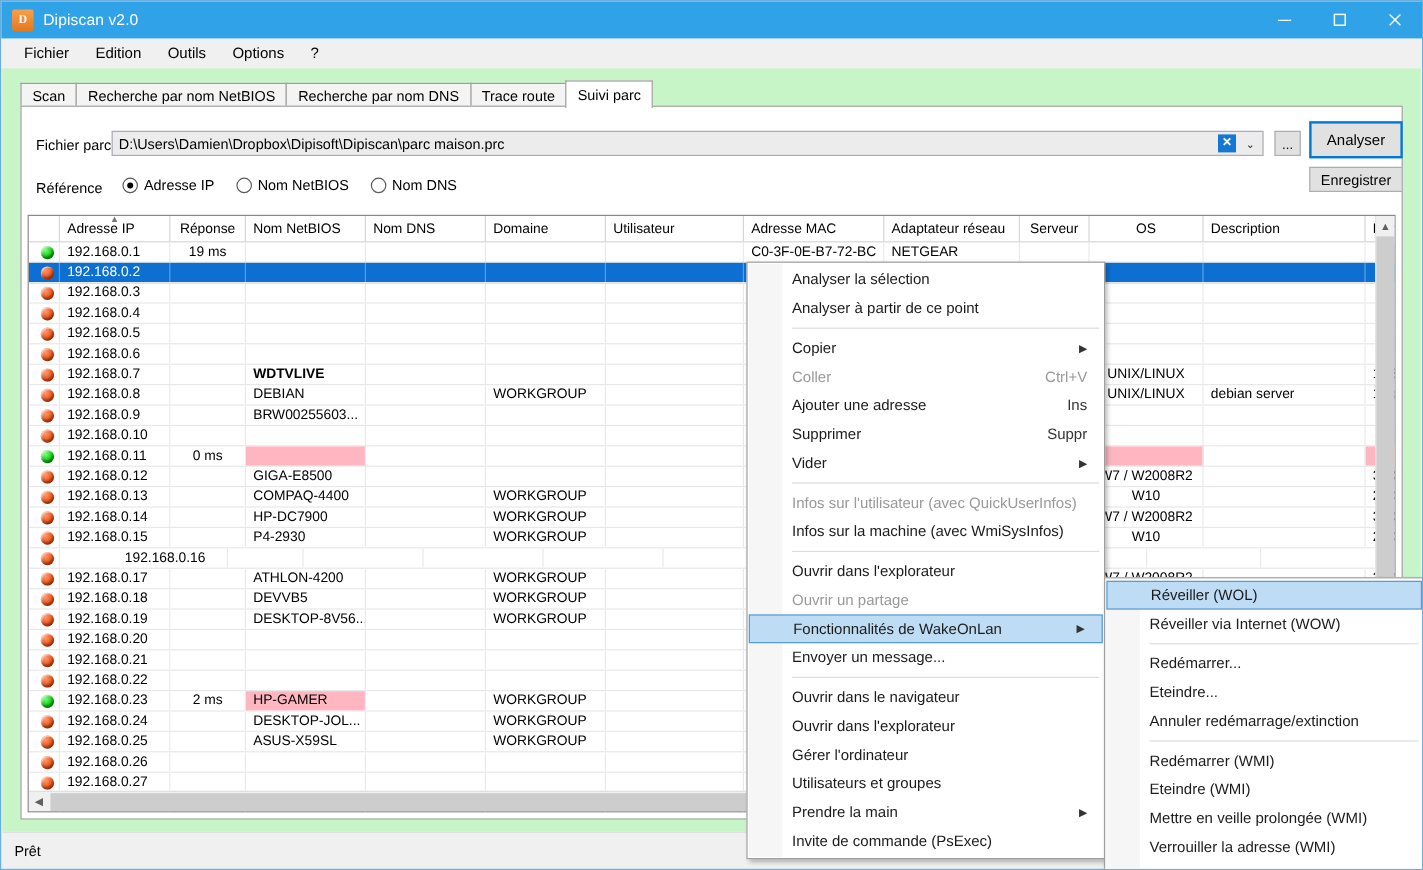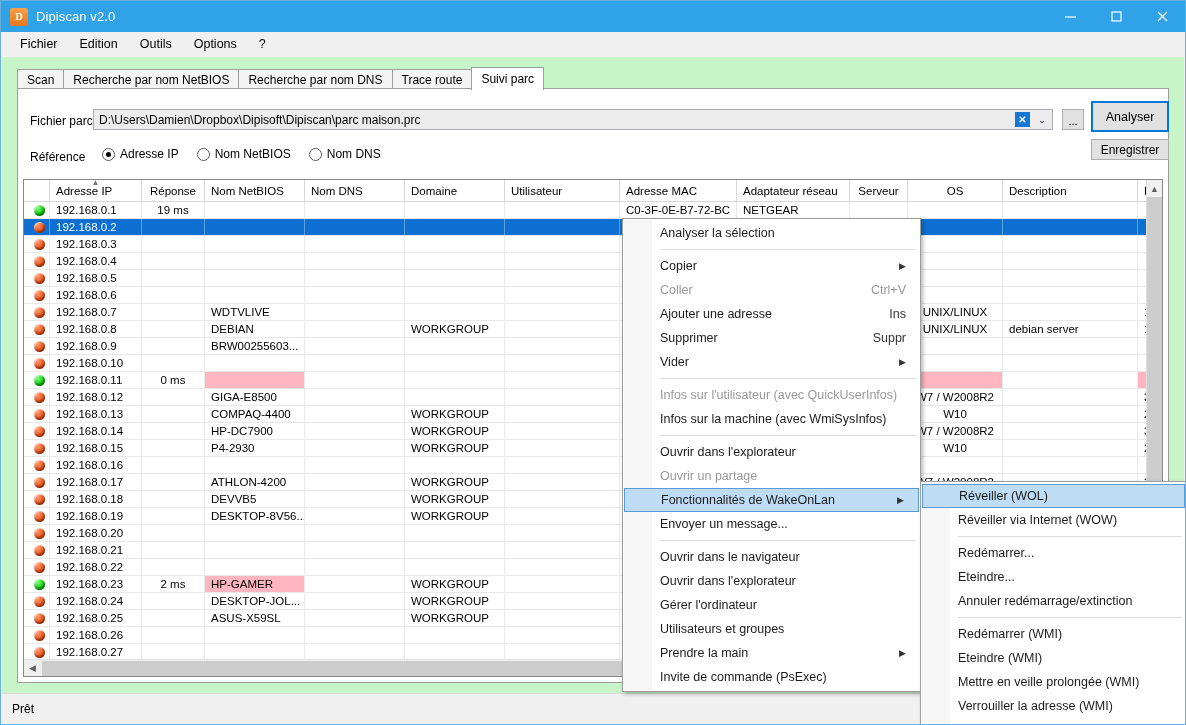--- a/index.html
+++ b/index.html
@@ -502,21 +502,21 @@
               <div class="gcell center" style="width: 95px;"></div>
               <div class="gcell" style="width: 135px;"></div>
               <div class="gcell" style="width: 40px;"></div>
             </div>
             <div class="grow">
               <div class="gcell" style="width: 26px;">
                 <div class="status-dot dot-red"></div>
               </div>
               <div class="gcell" style="width: 92px;">192.168.0.7</div>
               <div class="gcell center" style="width: 63px;"></div>
-              <div class="gcell" style="width: 100px;">WDTVLIVE</div>
+              <div class="gcell" style="width: 100px; font-weight: bold;">WDTVLIVE</div>
               <div class="gcell" style="width: 100px;"></div>
               <div class="gcell" style="width: 100px;"></div>
               <div class="gcell" style="width: 115px;"></div>
               <div class="gcell" style="width: 117px;">C</div>
               <div class="gcell" style="width: 113px;"></div>
               <div class="gcell center" style="width: 58px;"></div>
               <div class="gcell center" style="width: 95px;">UNIX/LINUX</div>
               <div class="gcell" style="width: 135px;"></div>
               <div class="gcell" style="width: 40px;">1 : 8</div>
             </div>
@@ -653,21 +653,21 @@
               <div class="gcell" style="width: 113px;"></div>
               <div class="gcell center" style="width: 58px;"></div>
               <div class="gcell center" style="width: 95px;">W10</div>
               <div class="gcell" style="width: 135px;"></div>
               <div class="gcell" style="width: 40px;">2 : C</div>
             </div>
             <div class="grow">
               <div class="gcell" style="width: 26px;">
                 <div class="status-dot dot-red"></div>
               </div>
-              <div class="gcell" style="width: 92px;">192.168.0.16</div>
+              <div class="gcell" style="width: 92px; margin-left: 48px;">192.168.0.16</div>
               <div class="gcell center" style="width: 63px;"></div>
               <div class="gcell" style="width: 100px;"></div>
               <div class="gcell" style="width: 100px;"></div>
               <div class="gcell" style="width: 100px;"></div>
               <div class="gcell" style="width: 115px;"></div>
               <div class="gcell" style="width: 117px;">8</div>
               <div class="gcell" style="width: 113px;"></div>
               <div class="gcell center" style="width: 58px;"></div>
               <div class="gcell center" style="width: 95px;"></div>
               <div class="gcell" style="width: 135px;"></div>
@@ -889,20 +889,23 @@
         </div>
       </div>
 
     </div>
   </div>
 
   <div class="ctxmenu" id="ctxmenu" style="left:621px; top:217px; width:299px;">
     <div class="ctx-gutter"></div>
   <div class="ctx-item">
         <span>Analyser la sélection</span>
+      </div>
+      <div class="ctx-item">
+        <span>Analyser à partir de ce point</span>
       </div>
       <div class="ctx-sep"></div>
       <div class="ctx-item">
         <span>Copier</span>
         <span class="submark">▶</span>
       </div>
       <div class="ctx-item disabled">
         <span>Coller</span>
         <span class="shortcut">Ctrl+V</span>
       </div>

